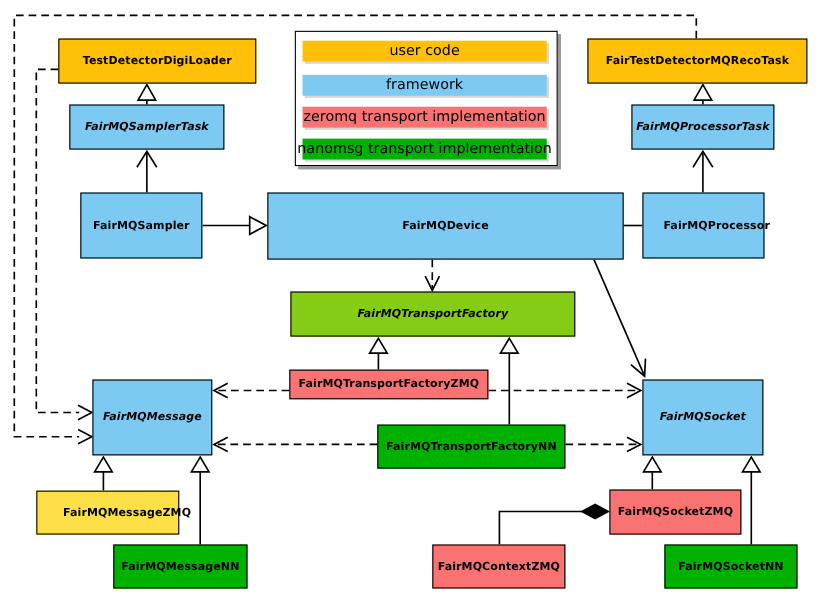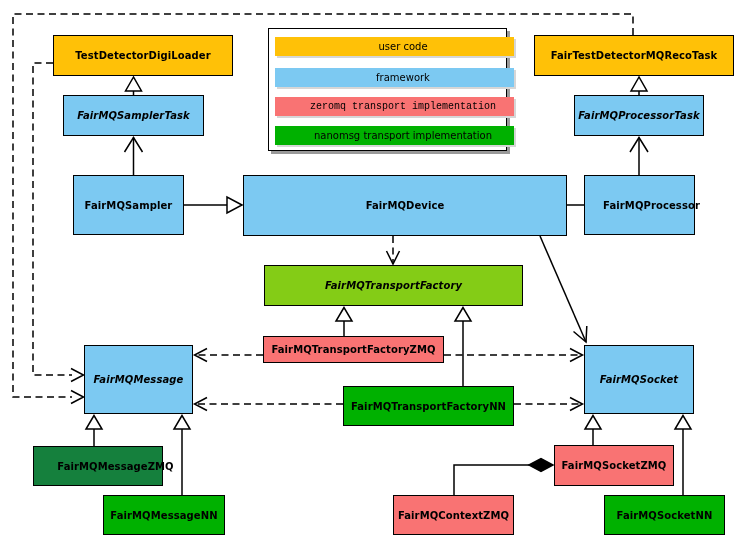--- a/index.html
+++ b/index.html
@@ -17,23 +17,22 @@
   }
   .abstract{font-style:italic;}
   #legend{
     position:absolute;left:268px;top:28px;width:239px;height:123px;z-index:2;
     box-sizing:border-box;border:1.6px solid #000;background:#fff;
     box-shadow:3px 3px 0 #9a9a9a;
   }
   .legend-bar{
     position:absolute;left:6px;width:222px;height:19px;
     display:flex;align-items:center;justify-content:center;
-    font-size:10px;font-weight:400;color:#000;white-space:nowrap;
+    font-size:13px;font-weight:400;color:#000;white-space:nowrap;
     box-shadow:2px 2px 0 #d6d6d6;
-    padding-left:17px;
   }
   .solid{stroke:#000;stroke-width:1.5;fill:none;}
   .dashed{stroke:#000;stroke-width:1.5;fill:none;stroke-dasharray:7 4.5;}
   .tri{stroke:#000;stroke-width:1.5;fill:#fff;}
   .chev{stroke:#000;stroke-width:1.5;fill:none;}
   .diamond{stroke:#000;stroke-width:1.5;fill:#000;}
 </style>
 </head>
 <body>
 
@@ -143,35 +142,35 @@
 
     <g>
       <path class="solid" d="M454,495 L454,465 L529,465"></path>
       <polygon class="diamond" points="529,465 541,458.5 553,465 541,471.5"></polygon>
     </g>
   </svg>
 
   <div id="legend">
     <div class="legend-bar" style="top: 8px; background: rgb(255, 193, 7);">user code</div>
     <div class="legend-bar" style="top: 39px; background: rgb(124, 201, 242);">framework</div>
-    <div class="legend-bar" style="top: 68px; background: rgb(249, 115, 115); font-family: Liberation Mono, monospace;">zeromq transport implementation</div>
+    <div class="legend-bar" style="top: 68px; background: rgb(249, 115, 115);">zeromq transport implementation</div>
     <div class="legend-bar" style="top: 97px; background: rgb(0, 177, 0);">nanomsg transport implementation</div>
   </div>
 
   <div class="node" style="left: 53px; top: 35px; width: 180px; height: 41px; background: rgb(255, 193, 7);">TestDetectorDigiLoader</div>
   <div class="node" style="left: 534px; top: 35px; width: 200px; height: 41px; background: rgb(255, 193, 7);">FairTestDetectorMQRecoTask</div>
   <div class="node abstract" style="left: 63px; top: 95px; width: 141px; height: 41px; background: rgb(124, 201, 242);">FairMQSamplerTask</div>
   <div class="node abstract" style="left: 574px; top: 95px; width: 130px; height: 41px; background: rgb(124, 201, 242);">FairMQProcessorTask</div>
   <div class="node" style="left: 73px; top: 175px; width: 111px; height: 60px; background: rgb(124, 201, 242);">FairMQSampler</div>
   <div class="node" style="left: 243px; top: 175px; width: 324px; height: 61px; background: rgb(124, 201, 242);">FairMQDevice</div>
   <div class="node" style="left: 584px; top: 175px; width: 111px; height: 60px; background: rgb(124, 201, 242); padding-left: 24px;">FairMQProcessor</div>
   <div class="node abstract" style="left: 264px; top: 265px; width: 259px; height: 41px; background: #84cc16;">FairMQTransportFactory</div>
   <div class="node" style="left: 263px; top: 336px; width: 181px; height: 27px; background: rgb(249, 115, 115);">FairMQTransportFactoryZMQ</div>
   <div class="node" style="left: 343px; top: 386px; width: 171px; height: 40px; background: rgb(0, 177, 0);">FairMQTransportFactoryNN</div>
   <div class="node abstract" style="left: 84px; top: 345px; width: 109px; height: 69px; background: rgb(124, 201, 242);">FairMQMessage</div>
   <div class="node abstract" style="left: 584px; top: 345px; width: 110px; height: 69px; background: rgb(124, 201, 242);">FairMQSocket</div>
-  <div class="node" style="left: 33px; top: 446px; width: 130px; height: 40px; background: #15803d; padding-left: 35px;">FairMQMessageZMQ</div>
+  <div class="node" style="left: 33px; top: 446px; width: 130px; height: 40px; background: #fde047; padding-left: 35px;">FairMQMessageZMQ</div>
   <div class="node" style="left: 103px; top: 495px; width: 122px; height: 40px; background: rgb(0, 177, 0);">FairMQMessageNN</div>
   <div class="node" style="left: 554px; top: 445px; width: 120px; height: 41px; background: rgb(249, 115, 115);">FairMQSocketZMQ</div>
   <div class="node" style="left: 393px; top: 495px; width: 121px; height: 40px; background: rgb(249, 115, 115);">FairMQContextZMQ</div>
   <div class="node" style="left: 604px; top: 495px; width: 121px; height: 40px; background: rgb(0, 177, 0); text-align: right;">FairMQSocketNN</div>
 
 </div>
 
 </body></html>

